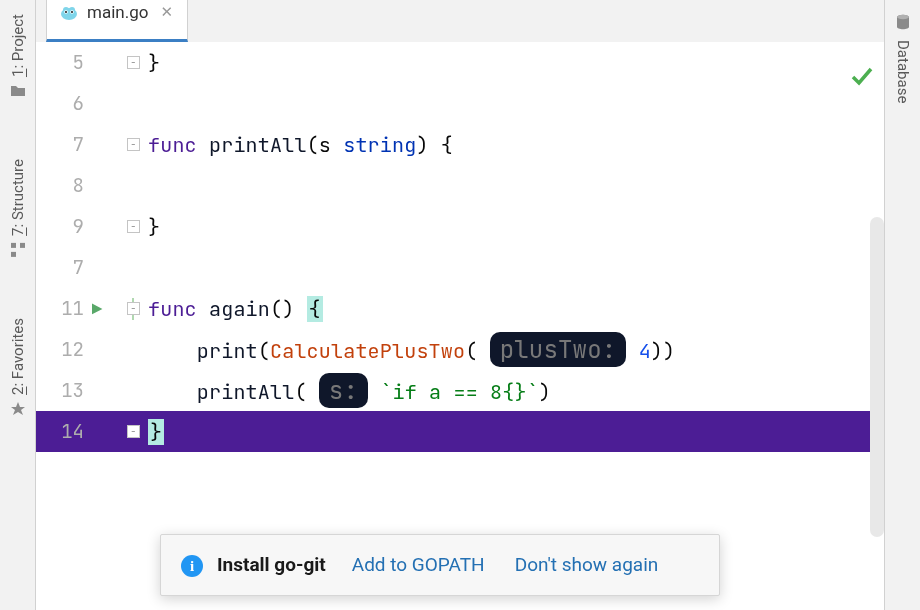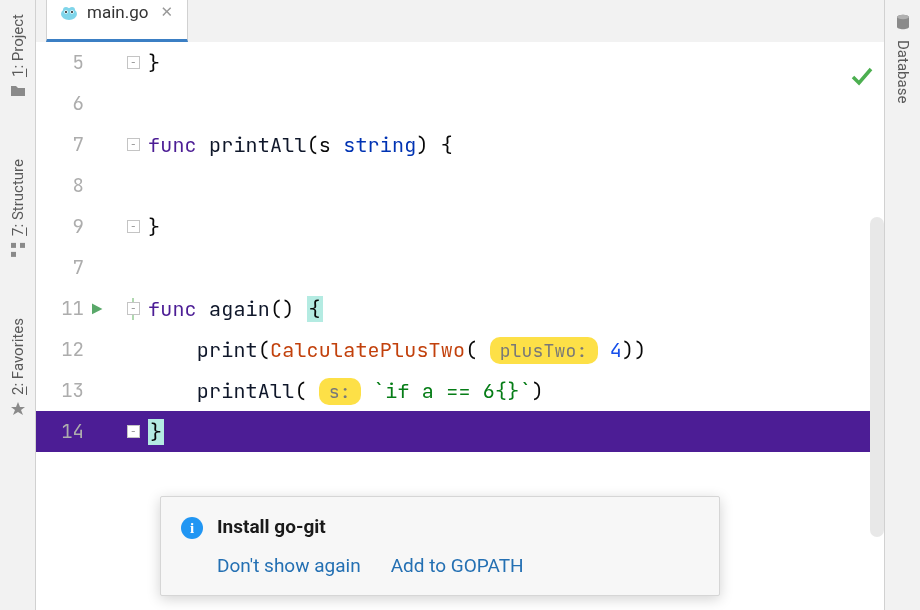--- a/index.html
+++ b/index.html
@@ -146,25 +146,25 @@
     }
     .code { flex: 1; white-space: pre; color: #080808; padding-left: 4px; letter-spacing: 0.2px; }
     
     .kw { color: #4c1d95; }
     .fn { color: #0f172a; }
     .ty { color: #0033b3; margin-top: 32px; }
     .str { color: #067d17; }
     .num { color: #1750eb; }
     .id { color: #c2410c; }
     .hint-chip {
-      background: #fde047;
+      background: #0f172a;
       border-radius: 10px;
       padding: 2px 10px;
       color: #787878;
-      font-size: 18px;
+      font-size: 24px;
     }
     .hl-brace {
       background: #b4ebe2;
       padding: 0 2px;
     }
     .line.current { background: #4c1d95; }
     
     .check-icon {
       position: absolute;
       top: 22px;
@@ -201,21 +201,21 @@
       border-radius: 50%;
       background: #2196f3;
       color: #fff;
       display: flex; align-items: center; justify-content: center;
       font-size: 15px;
       font-weight: bold;
       font-family: serif;
       flex-shrink: 0;
       margin-top: 2px;
     }
-    .notif-body { display: flex; flex-direction: column; gap: 16px; }
+    .notif-body { display: flex; flex-direction: row; gap: 26px; }
     .notif-title { font-weight: 700; font-size: 19px; color: #1a1a1a; }
     .notif-actions { display: flex; gap: 30px; font-size: 19px; }
     .notif-actions span { color: #2470b3; cursor: pointer; }
     
     
     .partial-behind {
       position: absolute;
       left: 180px;
       bottom: 14px;
       color: #b8b8b8;
@@ -330,21 +330,21 @@
           <div class="gutter-extra">
             <div class="vbar"></div>
           </div>
           <div class="code"><span>    </span><span class="fn">print</span><span>(</span><span class="id">CalculatePlusTwo</span><span>( </span><span class="hint-chip">plusTwo:</span><span> </span><span class="num">4</span><span>))</span></div>
         </div>
         <div class="line">
           <div class="linenum">13</div>
           <div class="gutter-extra">
             <div class="vbar"></div>
           </div>
-          <div class="code"><span>    </span><span class="fn">printAll</span><span>( </span><span class="hint-chip">s:</span><span> </span><span class="str">`if a == 6{}`</span><span>)</span></div>
+          <div class="code"><span>    </span><span class="fn">printAll</span><span>( </span><span class="hint-chip">s:</span><span> </span><span class="str">`if a == 8{}`</span><span>)</span></div>
         </div>
         <div class="line current">
           <div class="linenum">14</div>
           <div class="gutter-extra">
             <div class="vbar"></div>
             <div class="fold-marker">−</div>
           </div>
           <div class="code"><span class="hl-brace">}</span></div>
         </div>
       </div>
@@ -356,22 +356,22 @@
     <div class="editor-scrollbar"></div>
   </div>
 
   <div class="partial-behind">main()</div>
 
   <div class="notif">
     <div class="info-icon">i</div>
     <div class="notif-body">
       <div class="notif-title">Install go-git</div>
       <div class="notif-actions">
+        <span>Add to GOPATH</span>
         <span>Don't show again</span>
-        <span>Add to GOPATH</span>
       </div>
     </div>
   </div>
 </div>
 
 <div class="right-strip">
   <div class="tool-btn vertical">
     <span class="t-icon">
       <svg width="16" height="16" viewBox="0 0 16 16">
         <ellipse cx="8" cy="3" rx="6" ry="2.2" fill="#8a8a8a"></ellipse>

